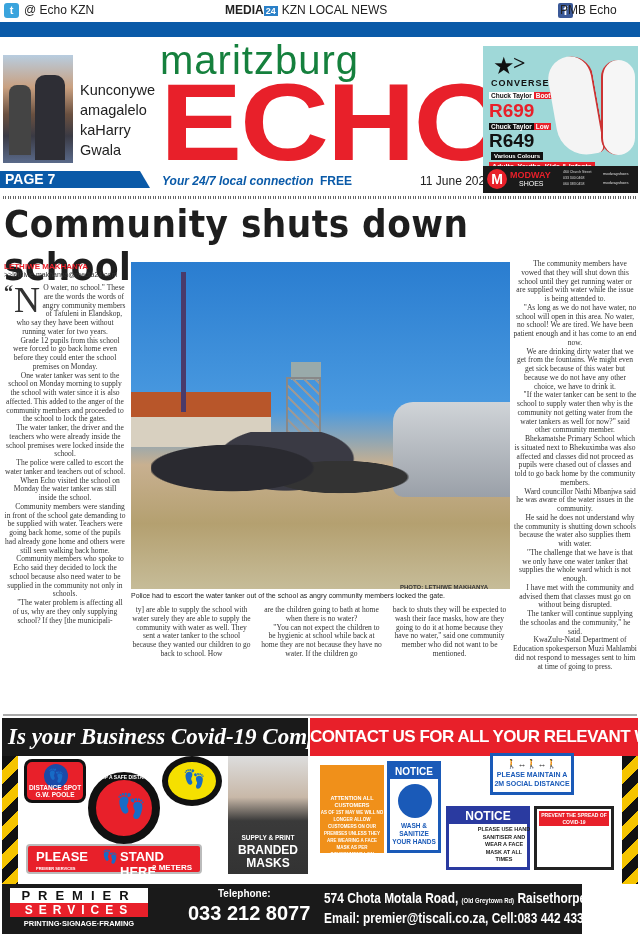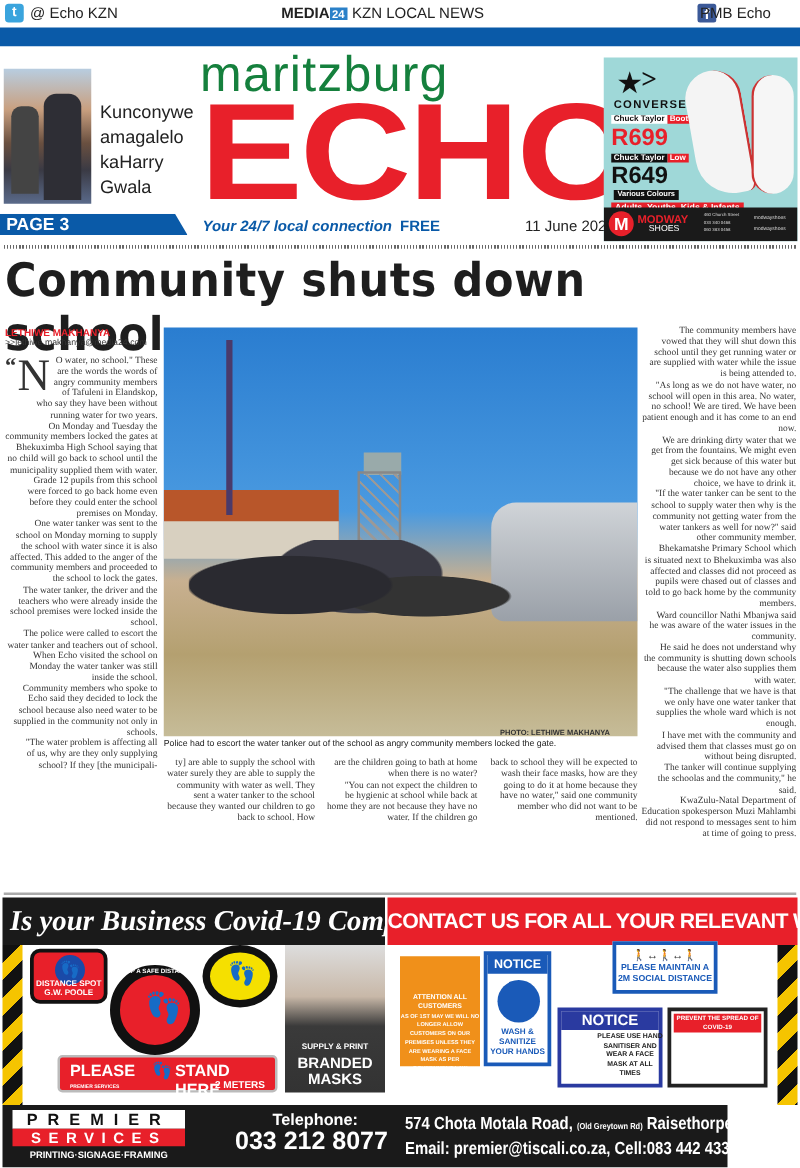--- a/index.html
+++ b/index.html
@@ -49,21 +49,21 @@
 .modway-shoes{left:36px;top:14px;font-family:"Liberation Sans",sans-serif;font-size:7px;color:#fff;}
 .modway-info{left:80px;top:3px;font-family:"Liberation Sans",sans-serif;font-size:3.5px;color:#ddd;line-height:6px;}
 .modway-social{left:120px;top:3px;font-family:"Liberation Sans",sans-serif;font-size:4px;color:#ddd;line-height:9px;}
 
 .dots{left:3px;top:196px;width:634px;height:3px;background:repeating-linear-gradient(90deg,#666 0 1px,#fff 1px 2.5px);}
 
 .headline{left:4px;top:203px;font-family:"DejaVu Sans",sans-serif;font-weight:bold;font-size:37px;color:#1e1e1e;letter-spacing:0.5px;transform:scaleX(0.93);transform-origin:left;}
 
 .byline{left:4px;top:262px;font-family:"Liberation Sans",sans-serif;font-weight:bold;font-size:8px;color:#e8202a;}
 .email{left:4px;top:271px;font-family:"Liberation Sans",sans-serif;font-size:7px;color:#333;}
-.col{font-size:7.55px;line-height:8.75px;color:#333;text-align:right;}
+.col{font-size:7.55px;line-height:8.75px;color:#333;text-align:center;}
 .col p{text-indent:10px;}
 .col p.first{text-indent:0;}
 .dropcap{float:left;font-size:36px;line-height:28px;margin-right:2px;margin-top:2px;font-family:"Liberation Serif",serif;}
 .quote-mark{float:left;font-size:18px;line-height:16px;font-weight:bold;margin-right:1px;}
 .col1{left:4px;top:284px;width:122px;}
 .col2{left:513px;top:260px;width:124px;}
 .photo{left:131px;top:262px;width:379px;height:327px;background:linear-gradient(180deg,#2a7dd0 0%,#4a9ae0 45%,#c8b090 62%,#b4a070 80%,#c6bc98 100%);overflow:hidden;}
 .ph-pole{left:50px;top:10px;width:5px;height:140px;background:#4a3a6a;}
 .ph-tower{left:155px;top:115px;width:35px;height:80px;background:repeating-linear-gradient(45deg,#999 0 2px,transparent 2px 8px);border:2px solid #888;}
 .ph-tank{left:160px;top:100px;width:30px;height:18px;background:#9aa;}
@@ -85,21 +85,21 @@
 .hazard-l{left:0;top:0;width:16px;height:128px;background:repeating-linear-gradient(135deg,#111 0 10px,#f5c400 10px 20px);}
 .hazard-r{left:620px;top:0;width:16px;height:128px;background:repeating-linear-gradient(135deg,#111 0 10px,#f5c400 10px 20px);}
 .sign-spot{left:22px;top:3px;width:62px;height:44px;background:#e8202a;border:3px solid #111;border-radius:8px;}
 .sign-spot .c{position:absolute;left:17px;top:2px;width:24px;height:24px;background:#1a4aa8;border-radius:50%;color:#fff;text-align:center;font-size:13px;line-height:24px;}
 .sign-spot .t{position:absolute;left:0;bottom:2px;width:100%;text-align:center;font-family:"Liberation Sans",sans-serif;color:#fff;font-size:6.5px;font-weight:bold;line-height:7px;}
 .sign-red{left:86px;top:16px;width:72px;height:72px;border-radius:50%;background:#e8202a;border:8px solid #111;}
 .sign-red .f{position:absolute;left:20px;top:12px;color:#fff;font-size:24px;}
 .sign-red .t{position:absolute;left:-8px;top:-6px;width:72px;text-align:center;font-family:"Liberation Sans",sans-serif;font-size:5px;color:#fff;font-weight:bold;}
 .sign-yellow{left:160px;top:0px;width:60px;height:50px;border-radius:50%;background:#f5e000;border:6px solid #111;}
 .sign-yellow .f{position:absolute;left:15px;top:6px;color:#111;font-size:18px;}
-.please{left:24px;top:88px;width:176px;height:30px;background:#e8202a;border:2px solid #bbb;border-radius:4px;color:#fff;font-family:"Liberation Sans",sans-serif;font-weight:bold;margin-left:20px;}
+.please{left:24px;top:88px;width:176px;height:30px;background:#e8202a;border:2px solid #bbb;border-radius:4px;color:#fff;font-family:"Liberation Sans",sans-serif;font-weight:bold;}
 .please .a{position:absolute;left:8px;top:3px;font-size:13px;}
 .please .b{position:absolute;left:92px;top:3px;font-size:13px;}
 .please .feet{position:absolute;left:74px;top:3px;font-size:13px;}
 .please .s{position:absolute;left:8px;top:20px;font-size:4px;}
 .please .m{position:absolute;right:8px;top:17px;font-size:8px;}
 .mask{left:226px;top:0px;width:80px;height:118px;background:linear-gradient(180deg,#ddd 0%,#c8b8a8 35%,#3a3a3a 55%,#333 100%);}
 .mask .t1{position:absolute;left:0;top:78px;width:100%;text-align:center;font-family:"Liberation Sans",sans-serif;font-weight:bold;color:#fff;font-size:6.5px;}
 .mask .t2{position:absolute;left:0;top:88px;width:100%;text-align:center;font-family:"Liberation Sans",sans-serif;font-weight:bold;color:#fff;font-size:12px;line-height:13px;}
 .sign-orange{left:318px;top:9px;width:64px;height:88px;background:#f0901a;color:#fff;font-family:"Liberation Sans",sans-serif;font-size:4.5px;text-align:center;padding-top:30px;line-height:7px;font-weight:bold;}
 .sign-orange .h{font-size:5.5px;}
@@ -113,21 +113,21 @@
 .sign-notice{left:444px;top:50px;width:84px;height:64px;background:#fff;border:3px solid #2a3aa0;}
 .sign-notice .n{position:absolute;left:0;top:0;width:100%;height:15px;background:#2a3aa0;color:#fff;text-align:center;font-family:"Liberation Sans",sans-serif;font-weight:bold;font-size:12px;line-height:15px;}
 .sign-notice .t{position:absolute;left:28px;top:17px;width:54px;text-align:center;font-family:"Liberation Sans",sans-serif;font-weight:bold;color:#222;font-size:5.5px;line-height:7.5px;}
 .sign-covid{left:532px;top:50px;width:80px;height:64px;background:#fff;border:3px solid #222;}
 .sign-covid .n{position:absolute;left:2px;top:2px;right:2px;height:15px;background:#e8202a;color:#fff;text-align:center;font-family:"Liberation Sans",sans-serif;font-weight:bold;font-size:5px;line-height:7px;padding-top:1px;}
 .ab-footer{left:2px;top:166px;width:580px;height:50px;background:#1a1a1a;}
 .premier{left:8px;top:4px;width:138px;height:40px;}
 .premier .p{position:absolute;left:0;top:0;width:100%;height:15px;background:#fff;color:#111;font-family:"Liberation Sans",sans-serif;font-weight:bold;font-size:13px;letter-spacing:8px;text-align:center;line-height:15px;}
 .premier .s{position:absolute;left:0;top:15px;width:100%;height:14px;background:#e8202a;color:#fff;font-family:"Liberation Sans",sans-serif;font-weight:bold;font-size:12px;letter-spacing:6px;text-align:center;line-height:14px;}
 .premier .f{position:absolute;left:0;top:31px;width:100%;color:#fff;font-family:"Liberation Sans",sans-serif;font-weight:bold;font-size:7.5px;text-align:center;}
-.tel-label{left:216px;top:4px;color:#fff;font-family:"Liberation Sans",sans-serif;font-weight:bold;font-size:13px;}
+.tel-label{left:216px;top:4px;color:#fff;font-family:"Liberation Sans",sans-serif;font-weight:bold;font-size:10px;}
 .tel-number{left:186px;top:18px;color:#fff;font-family:"Liberation Sans",sans-serif;font-weight:bold;font-size:20px;}
 .address{left:322px;top:6px;color:#fff;font-family:"Liberation Sans",sans-serif;font-weight:bold;font-size:14px;white-space:nowrap;transform:scaleX(0.85);transform-origin:left;}
 .address .sm{font-size:7px;}
 .emailline{left:322px;top:26px;color:#fff;font-family:"Liberation Sans",sans-serif;font-weight:bold;font-size:14px;white-space:nowrap;transform:scaleX(0.85);transform-origin:left;}
 </style>
 </head>
 <body>
 
 <div class="abs topbar">
   <span class="abs tw-icon">t</span>
@@ -138,21 +138,21 @@
 </div>
 <div class="abs bluebar"></div>
 
 <div class="abs teaser-photo">
     <div class="p1"></div>
     <div class="p2"></div>
   </div>
 <div class="abs teaser-text">Kunconywe amagalelo kaHarry Gwala</div>
 <div class="abs brand-sub">maritzburg</div>
 <div class="abs brand-main">ECHO</div>
-<div class="abs page-tab">PAGE 3</div>
+<div class="abs page-tab">PAGE 7</div>
 <div class="abs tagline">Your 24/7 local connection</div>
 <div class="abs free">FREE</div>
 <div class="abs date">11 June 2020</div>
 
 <div class="abs ad-top">
   <span class="abs conv-star">★</span>
   <span class="abs conv-chev">&gt;</span>
   <span class="abs conv-name">CONVERSE</span>
   <span class="abs ct-tag1"><span class="w">Chuck Taylor</span><span class="r">Boot</span></span>
   <span class="abs price1">R699</span>
@@ -180,26 +180,26 @@
 
 <div class="abs dots"></div>
 
 <h1 class="abs headline">Community shuts down school</h1>
 
 <div class="abs byline">LETHIWE MAKHANYA</div>
 <div class="abs email">&gt;&gt;lethiwe.makhanya@media24.com</div>
 
 <div class="abs col col1">
   <p class="first"><span class="quote-mark">“</span><span class="dropcap">N</span><span>O water, no school." These are the words the words of angry community members of Tafuleni in Elandskop, who say they have been without running water for two years.</span></p>
-  <p>On Monday and Tuesday the community members locked the gates at Bhekuximba High School saying that no child will go back to school until the municipality supplied them with water.</p>
   <p>Grade 12 pupils from this school were forced to go back home even before they could enter the school premises on Monday.</p>
   <p>One water tanker was sent to the school on Monday morning to supply the school with water since it is also affected. This added to the anger of the community members and proceeded to the school to lock the gates.</p>
   <p>The water tanker, the driver and the teachers who were already inside the school premises were locked inside the school.</p>
   <p>The police were called to escort the water tanker and teachers out of school.</p>
   <p>When Echo visited the school on Monday the water tanker was still inside the school.</p>
+  <p>Community members were standing in front of the school gate demanding to be supplied with water. Teachers were going back home, some of the pupils had already gone home and others were still seen walking back home.</p>
   <p>Community members who spoke to Echo said they decided to lock the school because also need water to be supplied in the community not only in schools.</p>
   <p>"The water problem is affecting all of us, why are they only supplying school? If they [the municipali-</p>
 </div>
 
 <div class="abs photo">
   <div class="abs ph-bldg"></div>
   <div class="abs ph-bldg2"></div>
   <div class="abs ph-pole"></div>
   <div class="abs ph-tank"></div>
   <div class="abs ph-tower"></div>
@@ -210,21 +210,21 @@
 <div class="abs caption">Police had to escort the water tanker out of the school as angry community members locked the gate.</div>
 
 <div class="abs col col3">
     <p class="first">ty] are able to supply the school with water surely they are able to supply the community with water as well. They sent a water tanker to the school because they wanted our children to go back to school. How</p>
   </div>
 <div class="abs col col4">
     <p class="first">are the children going to bath at home when there is no water?</p>
     <p>"You can not expect the children to be hygienic at school while back at home they are not because they have no water. If the children go</p>
   </div>
 <div class="abs col col5">
-    <p class="first">back to school they will be expected to wash their face masks, how are they going to do it at home because they have no water," said one community member who did not want to be mentioned.</p>
+    <p class="first">back to shuts they will be expected to wash their face masks, how are they going to do it at home because they have no water," said one community member who did not want to be mentioned.</p>
   </div>
 
 <div class="abs col col2">
   <p>The community members have vowed that they will shut down this school until they get running water or are supplied with water while the issue is being attended to.</p>
   <p>"As long as we do not have water, no school will open in this area. No water, no school! We are tired. We have been patient enough and it has come to an end now.</p>
   <p>We are drinking dirty water that we get from the fountains. We might even get sick because of this water but because we do not have any other choice, we have to drink it.</p>
   <p>"If the water tanker can be sent to the school to supply water then why is the community not getting water from the water tankers as well for now?" said other community member.</p>
   <p>Bhekamatshe Primary School which is situated next to Bhekuximba was also affected and classes did not proceed as pupils were chased out of classes and told to go back home by the community members.</p>
   <p>Ward councillor Nathi Mbanjwa said he was aware of the water issues in the community.</p>
   <p>He said he does not understand why the community is shutting down schools because the water also supplies them with water.</p>

